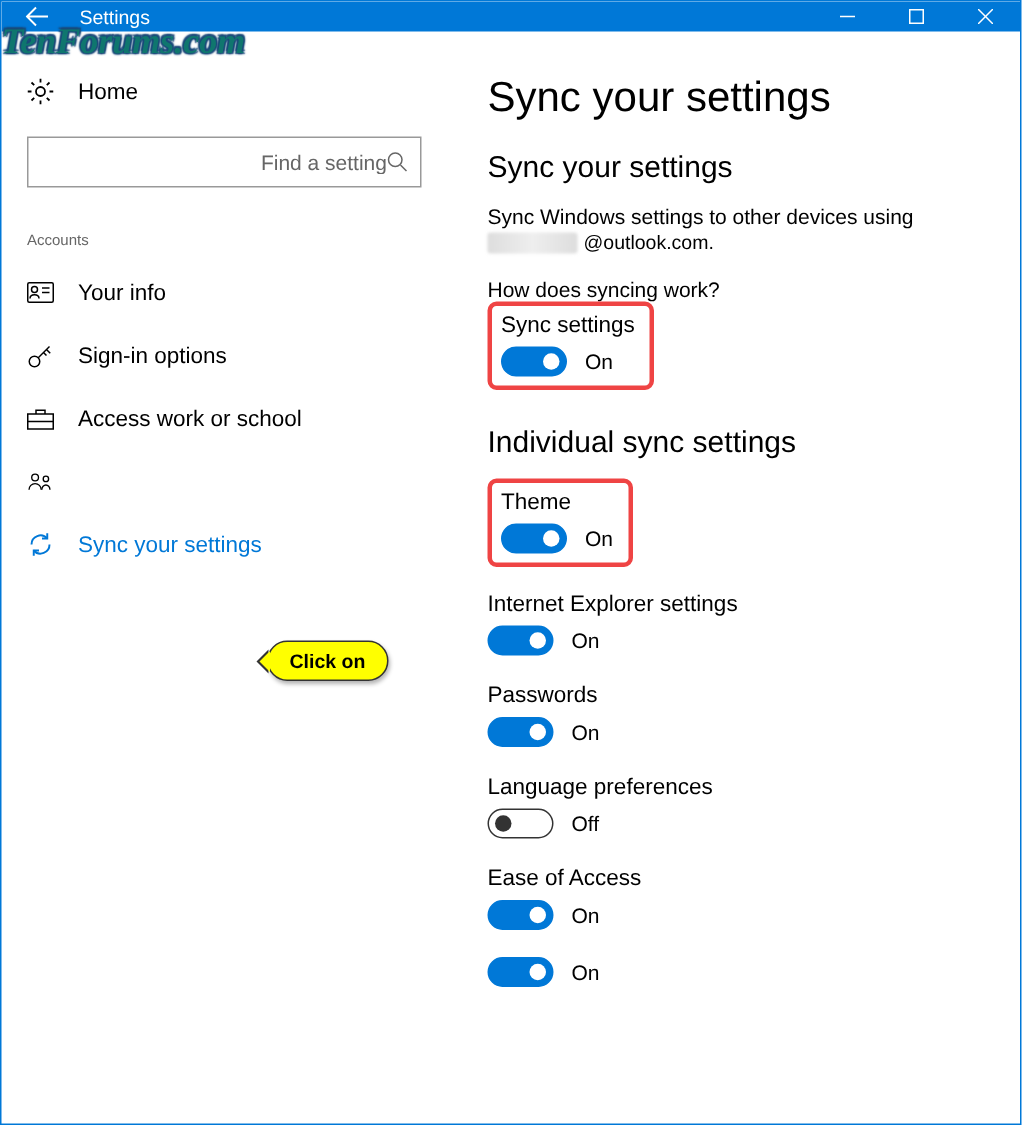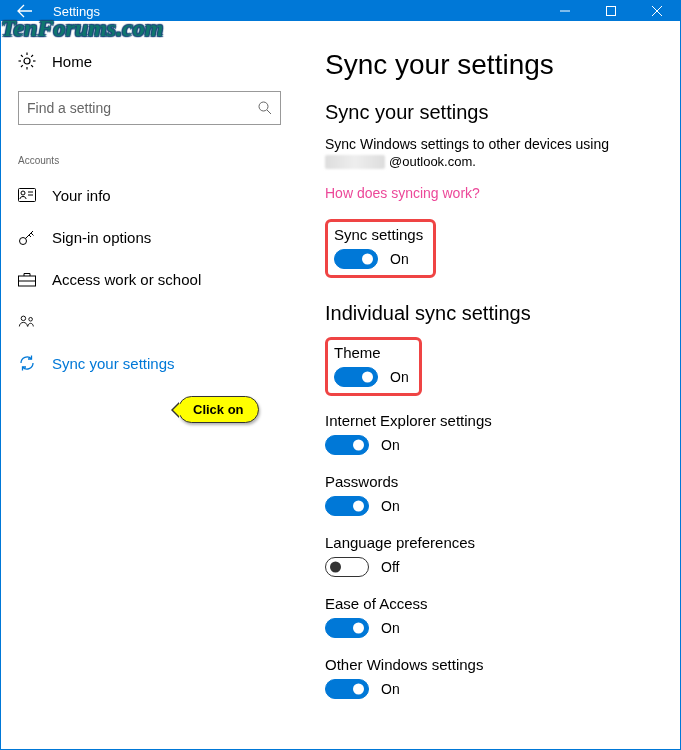--- a/index.html
+++ b/index.html
@@ -61,20 +61,21 @@
     margin: 10px 20px 0 0;
     border: 1px solid #999;
     height: 34px;
     display: flex; align-items: center;
     padding: 0 8px;
   }
   .search-wrap input {
     border: none; outline: none; flex:1;
     font-size: 14px; font-family: inherit;
     background: transparent;
+    text-align: right;
   }
   .search-wrap input::placeholder { color: #666; }
   .sect-label {
     margin-top: 30px;
     color: #666; font-size: 10px;
     margin-bottom: 8px;
   }
   .nav-item {
     display: flex; align-items: center; gap: 16px;
     height: 42px;
@@ -89,21 +90,21 @@
   h1 { font-size: 28px; font-weight: 400; margin-bottom: 20px; }
   h2 { font-size: 20px; font-weight: 400; margin-bottom: 12px; }
   .desc { font-size: 14px; margin-bottom: 2px; color:#000; }
   .email-line { text-align:center; font-size:13px; margin-bottom:16px; display:flex; align-items:center; gap:4px;}
   .email-blur {
     display:inline-block; width:60px; height:14px;
     background: linear-gradient(90deg,#ddd,#eee,#ddd);
     filter: blur(1px);
     border-radius:2px;
   }
-  .link { color:#ec4899; font-size:14px; cursor:pointer; margin-bottom:18px; display:inline-block;}
+  .link { color:#000000; font-size:14px; cursor:pointer; display:inline-block;}
 
   .setting-block { margin-bottom: 18px; }
   .setting-label { font-size: 15px; margin-bottom: 6px; }
 
   .highlight-box {
     border: 3px solid #ef4444;
     border-radius: 6px;
     padding: 4px 10px 6px 6px;
     display: inline-block;
     margin-bottom: 16px;
@@ -122,21 +123,21 @@
     width: 11px; height: 11px; border-radius: 50%;
     position: absolute; top: 50%; transform: translateY(-50%);
   }
   .toggle.on .knob { background:#fff; right:4px; }
   .toggle.off .knob { background:#333; left:4px; }
   .toggle-text { font-size: 14px; }
 
   
   .callout {
     position:absolute;
-    left: 177px; top: 395px;
+    left: 177px; top: 426px;
     background: #ffff00;
     border: 1.5px solid #333;
     border-radius: 16px;
     padding: 5px 14px;
     font-weight: bold;
     font-size: 13px;
     box-shadow: 1px 2px 3px rgba(0,0,0,0.3);
     text-align: right;
   }
   .callout::before {
@@ -366,21 +367,20 @@
       <div class="setting-label">Ease of Access</div>
       <div class="toggle-row">
         <div class="toggle on">
             <div class="knob"></div>
           </div>
         <span class="toggle-text">On</span>
       </div>
     </div>
 
     <div class="setting-block">
-      <div class="setting-label">Other Windows settings</div>
       <div class="toggle-row">
         <div class="toggle on">
             <div class="knob"></div>
           </div>
         <span class="toggle-text">On</span>
       </div>
     </div>
   </div>
 </div>
 

